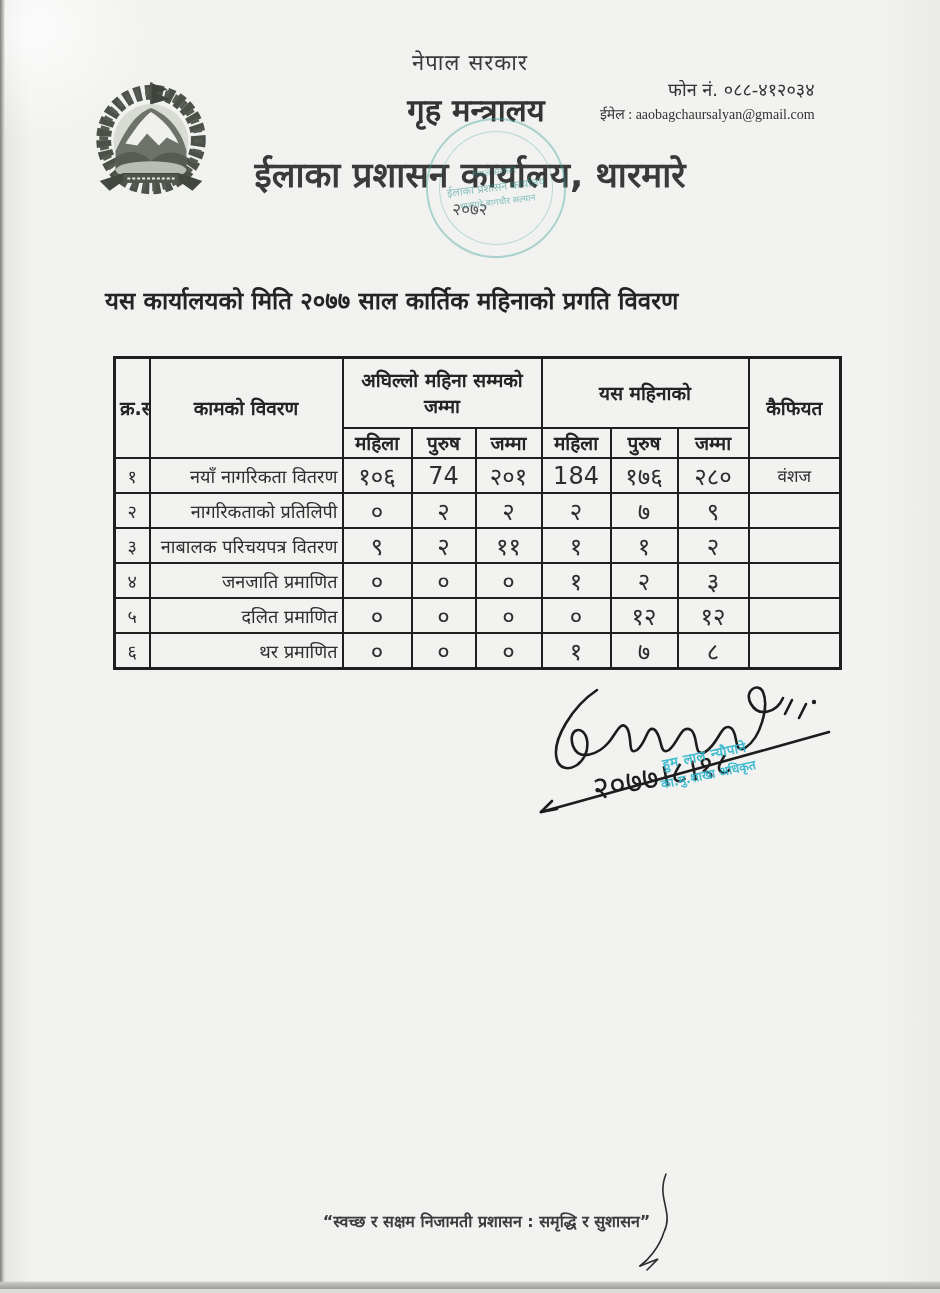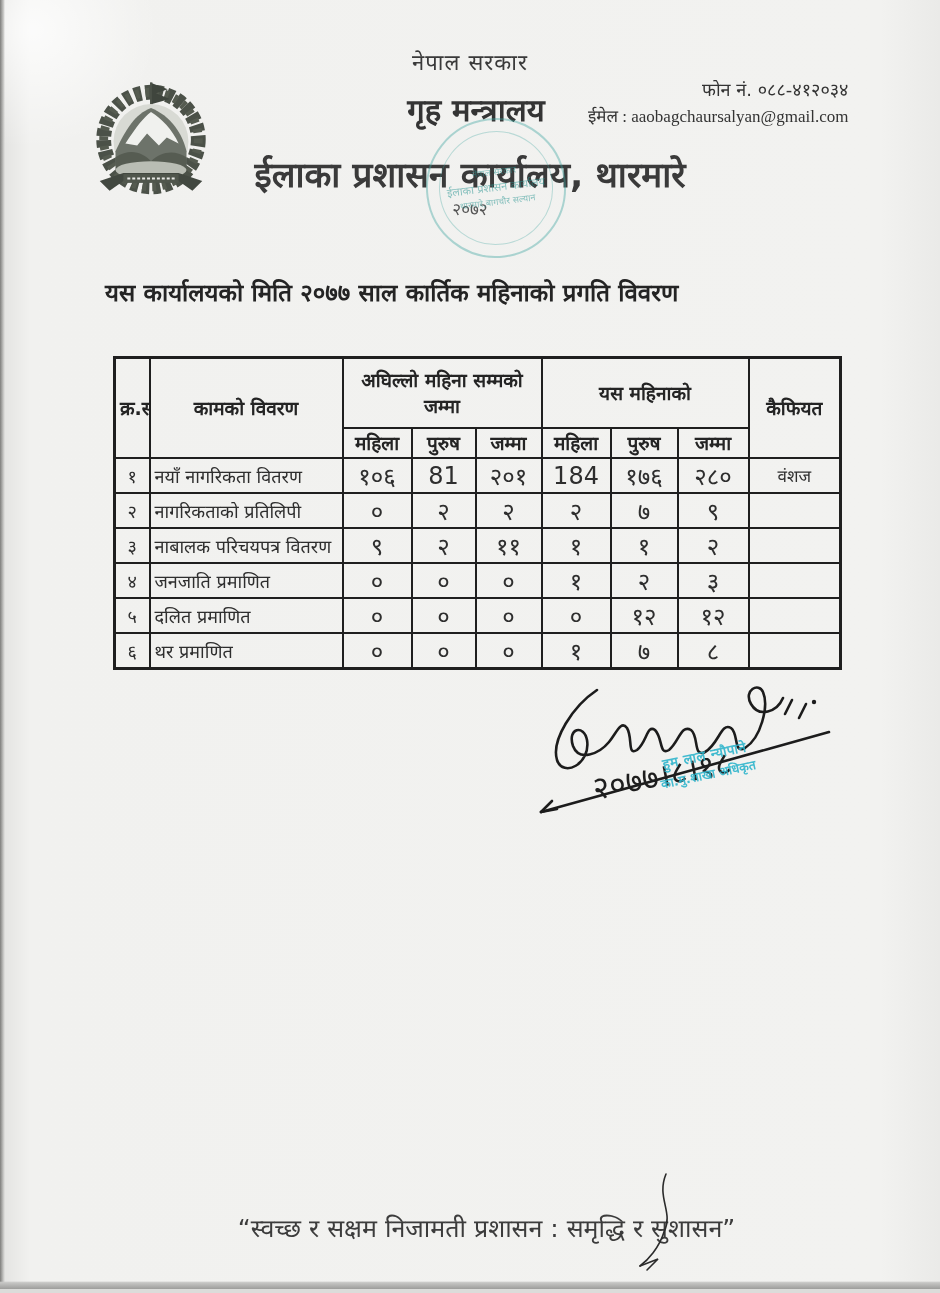--- a/index.html
+++ b/index.html
@@ -19,56 +19,56 @@
   
   .emblem{position:absolute;left:82px;top:74px;width:138px;height:134px;}
   .header-center{position:absolute;left:0;right:0;top:46px;text-align:center;}
   .h-gov{font-size:22px;letter-spacing:1px;color:#3a3a3a;}
   .h-ministry{font-size:31px;font-weight:bold;margin-top:12px;color:#343434;padding-left:12px;}
   .h-office{font-size:35px;font-weight:bold;margin-top:20px;color:#3a3a3a;}
   .h-addr{font-size:20px;margin-top:12px;color:#3a3a3a;}
   .h-year{font-size:17px;color:#555;}
   .contact{position:absolute;left:588px;top:76px;line-height:1.55;}
   .contact .phone{font-size:18px;color:#333;text-align:right;}
-  .contact .email{font-size:17px;color:#333;font-family:"Liberation Serif","DejaVu Serif",serif;}
+  .contact .email{font-size:14px;color:#333;font-family:"Liberation Serif","DejaVu Serif",serif;margin-left:12px;}
 
   
   .round-stamp{position:absolute;left:426px;top:118px;width:136px;height:136px;border-radius:50%;
     border:2px solid rgba(62,166,160,0.40);pointer-events:none;
     display:flex;flex-direction:column;align-items:center;justify-content:center;
     transform:rotate(-7deg);}
   .round-stamp:before{content:"";position:absolute;inset:11px;border-radius:50%;
     border:1.5px solid rgba(62,166,160,0.32);}
   .round-stamp span{color:rgba(42,150,145,0.55);font-size:9px;line-height:1.5;white-space:nowrap;}
   .round-stamp .rs-big{font-size:11px;}
 
-  .doc-title{position:absolute;left:105px;top:275px;font-size:24px;font-weight:bold;color:#242424;}
+  .doc-title{position:absolute;left:105px;top:283px;font-size:24px;font-weight:bold;color:#242424;}
 
   
   table.report{position:absolute;left:113px;top:356px;border-collapse:collapse;
     border:3px solid #1f1f1f;table-layout:fixed;width:726px;}
   table.report th,table.report td{border:2px solid #1f1f1f;padding:0 4px;overflow:hidden;}
   table.report th{font-weight:bold;font-size:19px;text-align:center;color:#242424;}
   .hdr-main th{height:68px;}
   .hdr-sub th{height:28px;font-size:18px;font-family:Liberation Serif, serif;}
   td.c-sn{height:33px;text-align:center;font-size:18px;}
-  td.c-work{text-align:left;font-size:18px;padding-left:6px;}
+  td.c-work{text-align:right;font-size:18px;padding-left:6px;}
   td.c-num{text-align:center;font-size:24px;}
   td.c-rem{text-align:center;font-size:17px;margin-left:48px;}
 
   
   .sig-block{position:absolute;left:533px;top:662px;width:310px;height:170px;}
   .sig-stamp{position:absolute;left:658px;top:746px;transform:rotate(-12deg);
     color:#2fb5cc;font-weight:bold;text-align:center;line-height:1.45;opacity:.9;pointer-events:none;}
   .sig-stamp .l1{font-size:13.5px;letter-spacing:.5px;}
   .sig-stamp .l2{font-size:12.5px;}
 
   
   .footer{position:absolute;left:0;right:0;top:1210px;text-align:center;
-    font-size:25px;font-weight:normal;color:#3c3c3c;padding-left:33px;}
+    font-size:16px;font-weight:bold;color:#3c3c3c;padding-left:33px;}
   .footer-mark{position:absolute;left:632px;top:1168px;}
 </style>
 </head>
 <body>
 
 <div class="page">
   <div class="corner-light"></div>
   <div class="edge-left"></div>
   <div class="edge-bottom"></div>
 
@@ -138,21 +138,21 @@
       <th>पुरुष</th>
       <th>जम्मा</th>
       <th>महिला</th>
       <th>पुरुष</th>
       <th>जम्मा</th>
     </tr>
     <tr>
       <td class="c-sn">१</td>
       <td class="c-work">नयाँ नागरिकता वितरण</td>
       <td class="c-num">१०६</td>
-      <td class="c-num">81</td>
+      <td class="c-num">74</td>
       <td class="c-num">२०१</td>
       <td class="c-num">184</td>
       <td class="c-num">१७६</td>
       <td class="c-num">२८०</td>
       <td class="c-rem">वंशज</td>
     </tr>
     <tr>
       <td class="c-sn">२</td>
       <td class="c-work">नागरिकताको प्रतिलिपी</td>
       <td class="c-num">०</td>

